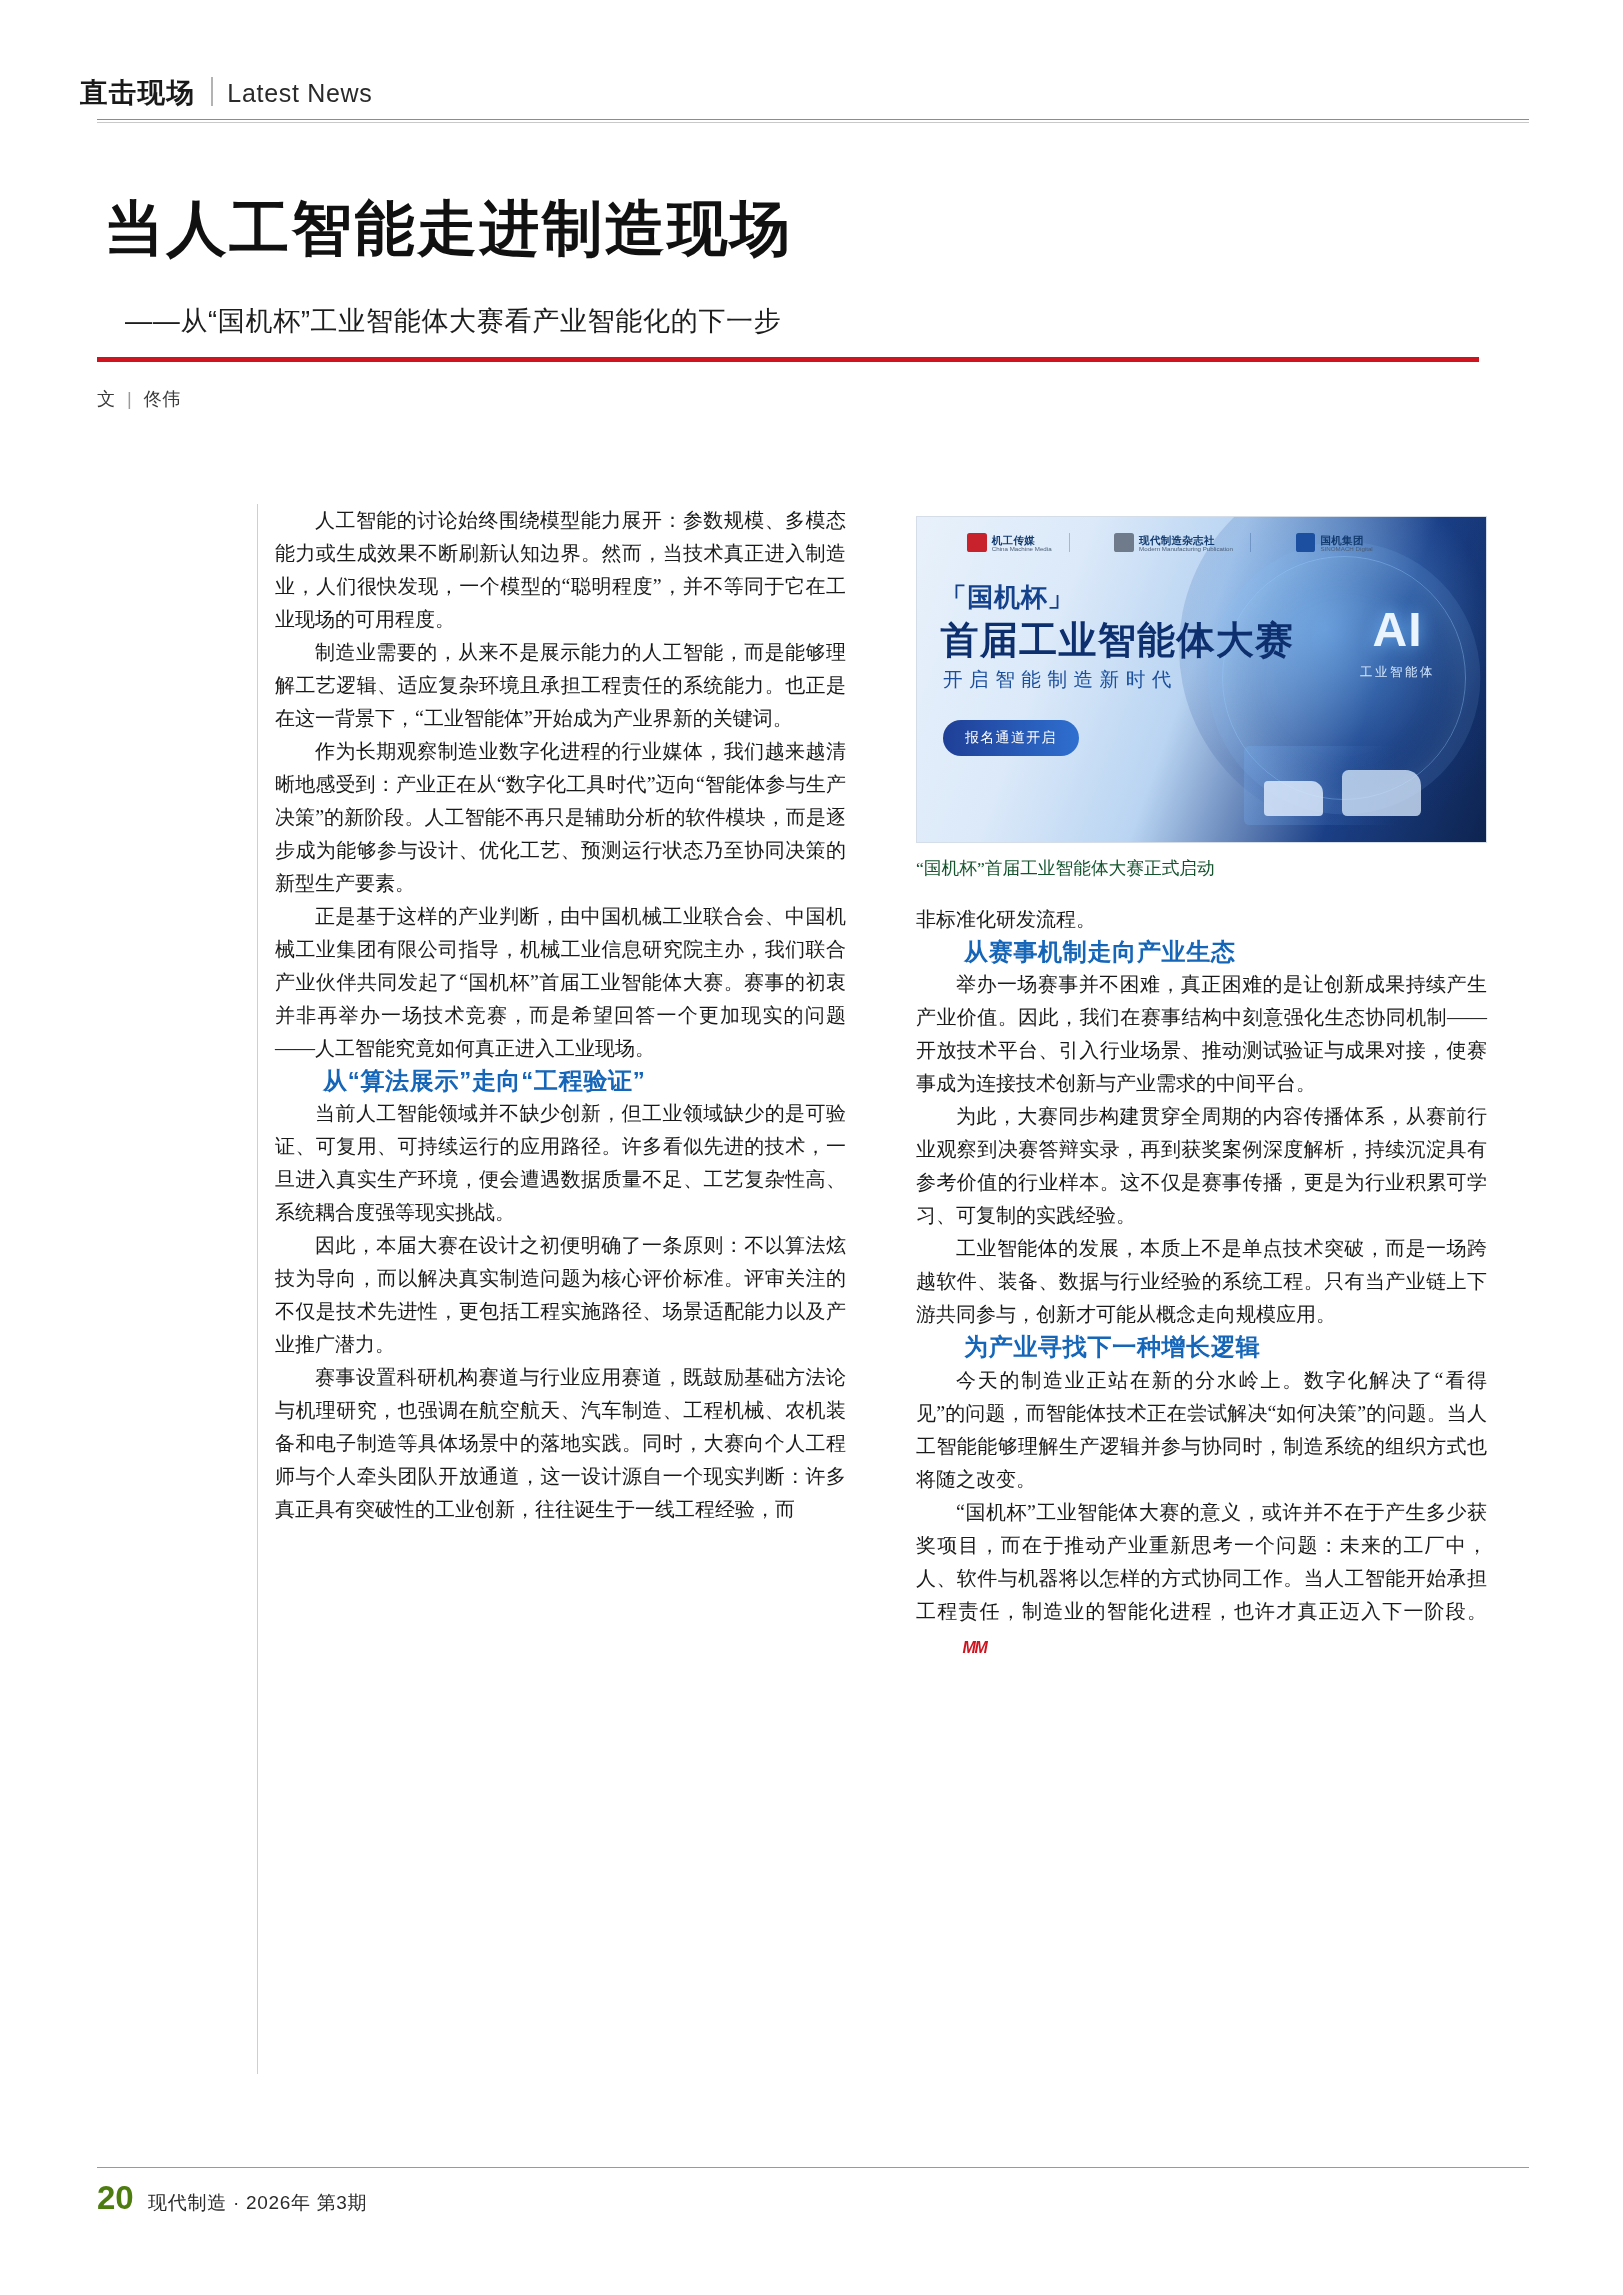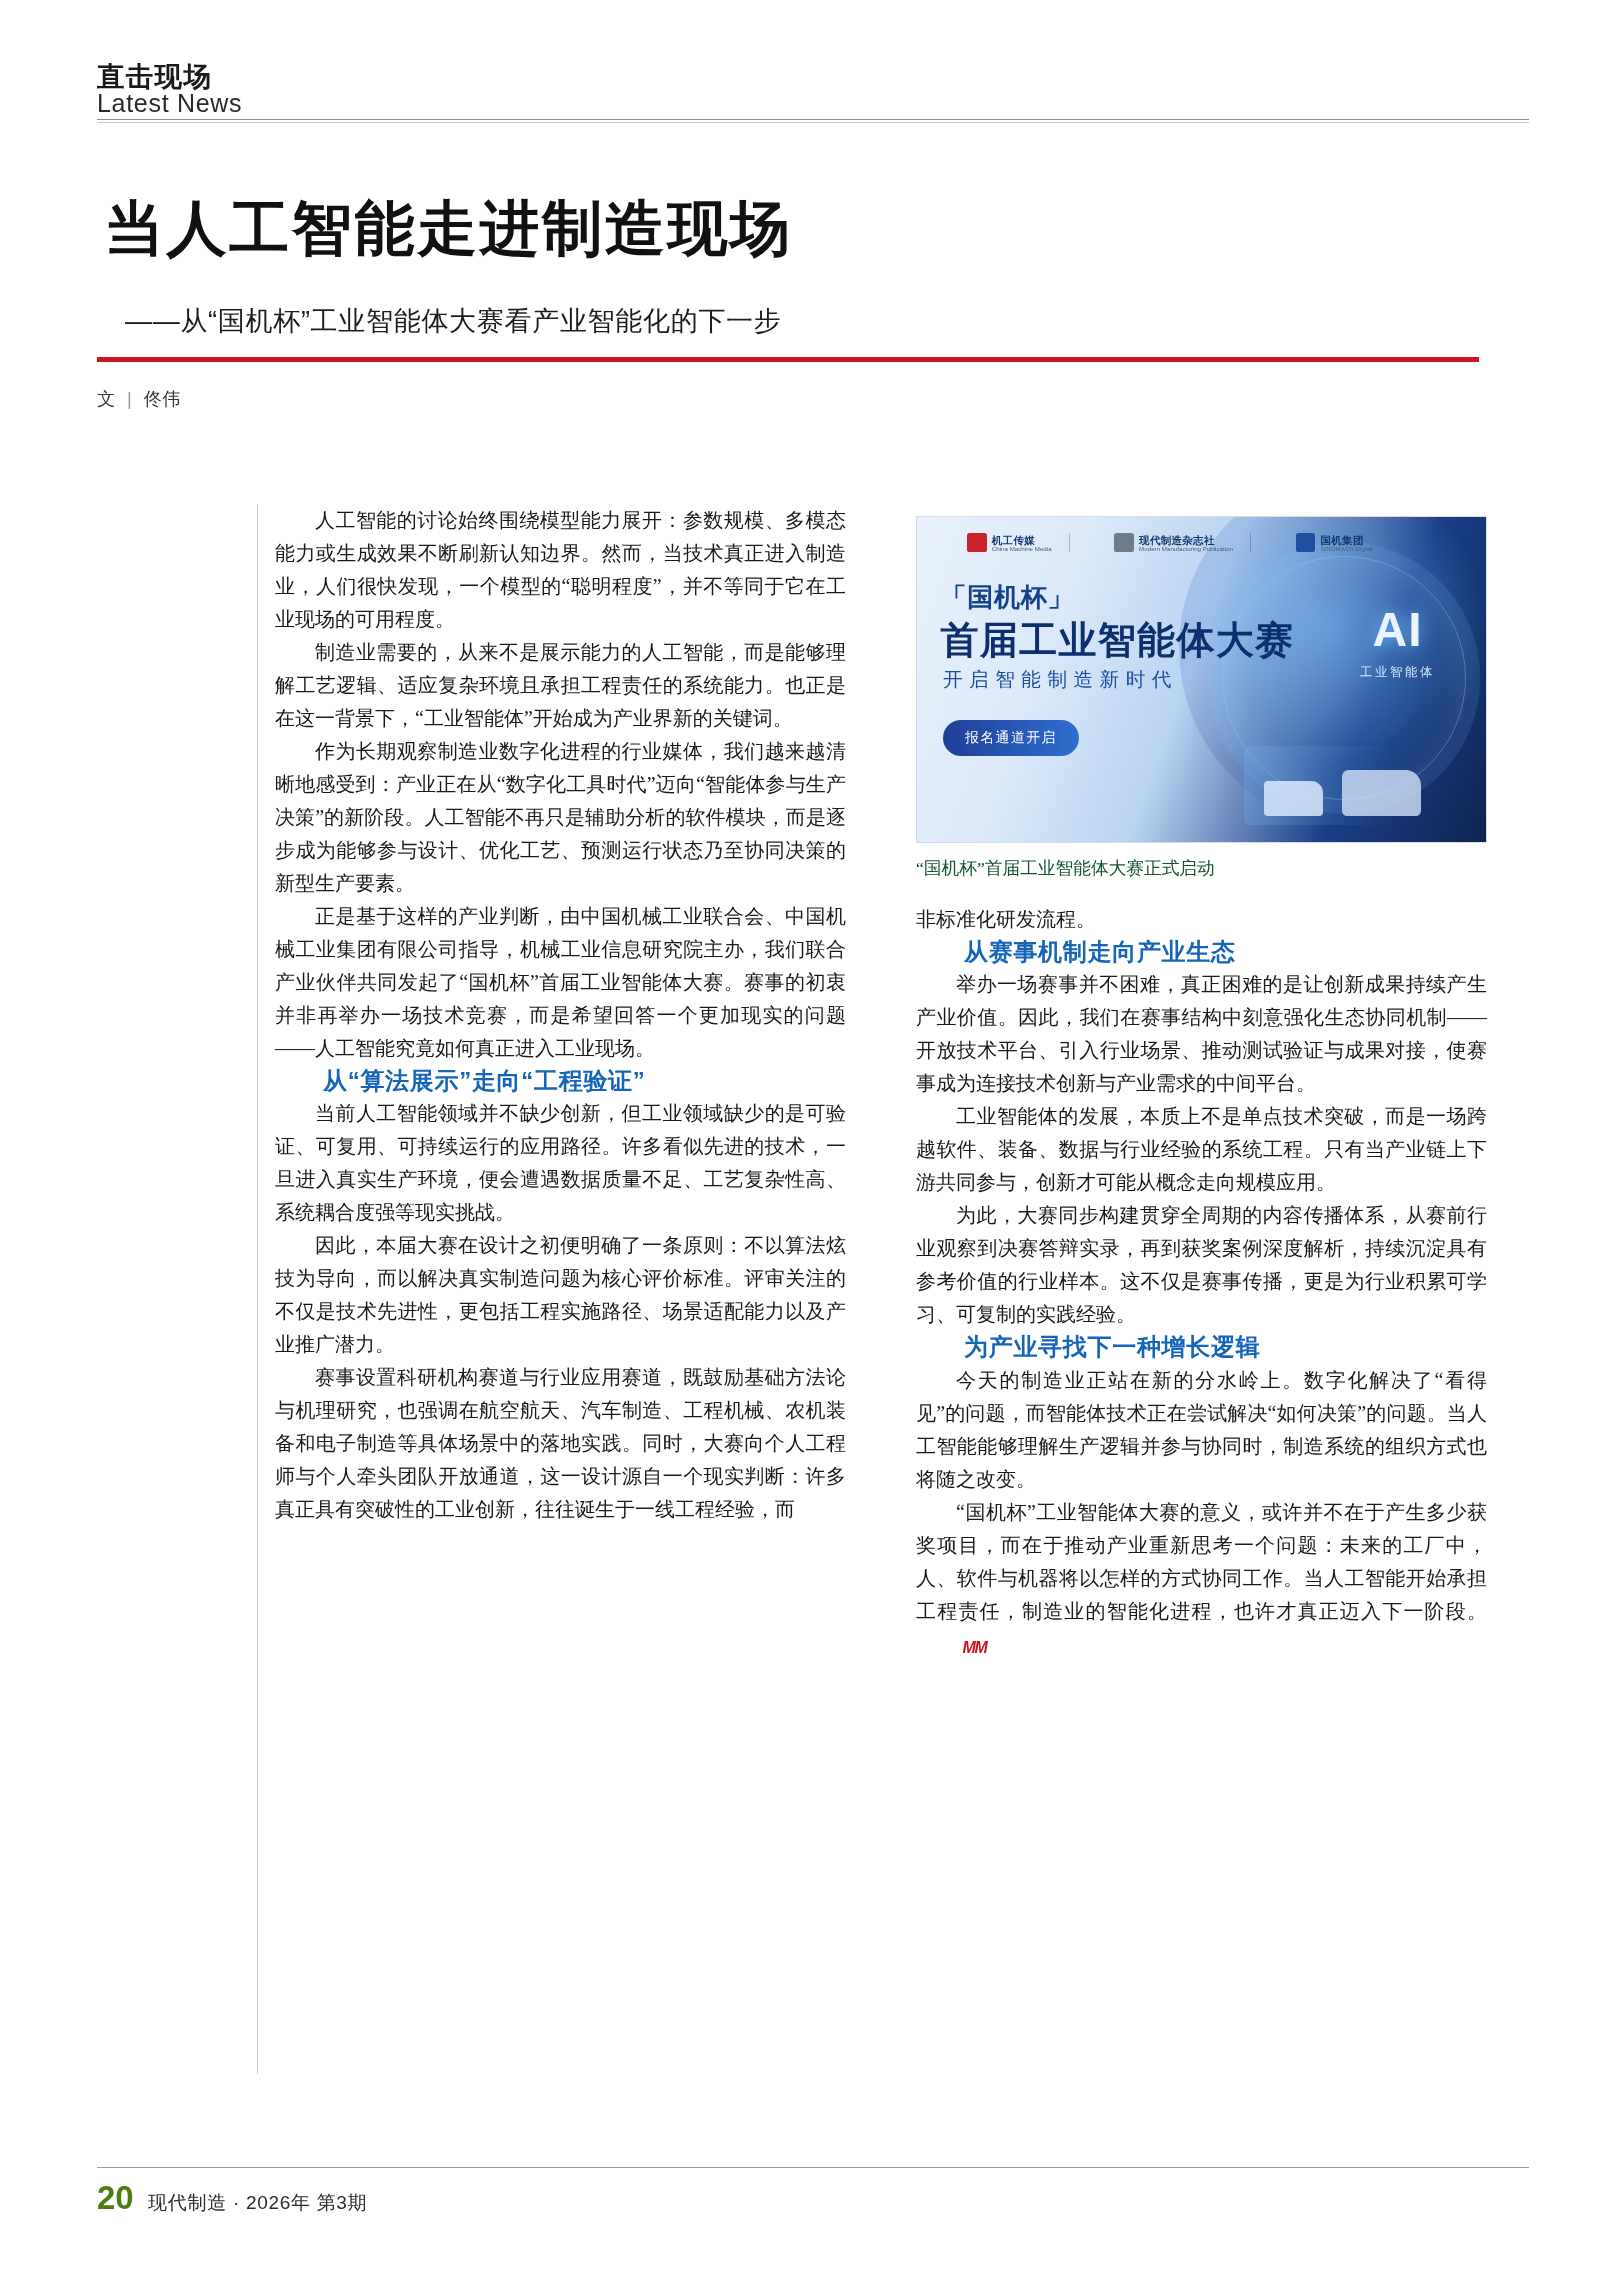--- a/index.html
+++ b/index.html
@@ -19,27 +19,26 @@
     position: absolute;
     left: 0; top: 0;
     width: 1623px;
     height: 2295px;
     background: #fff;
   }
 
   
   .header {
     position: absolute;
-    left: 97px;
+    left: 80px;
     top: 63px;
     width: 1432px;
     height: 43px;
     display: flex;
-    align-items: flex-start;
-    flex-direction: column;
+    align-items: flex-end;
   }
   .header-cn {
     font-family: "Liberation Sans", "DejaVu Sans", sans-serif;
     font-weight: bold;
     font-size: 27.5px;
     letter-spacing: 1.3px;
     color: #1a1a1a;
     line-height: 1;
   }
   .header-sep {
@@ -441,22 +440,22 @@
       <div class="fig-ai-sub">工业智能体</div>
       <div class="fig-robot"></div>
     </div>
     <div class="fig-caption">“国机杯”首届工业智能体大赛正式启动</div>
   </div>
 
   <div class="col right-text-start">
     <p class="no-indent">非标准化研发流程。</p>
     <p class="sec-head">从赛事机制走向产业生态</p>
     <p>举办一场赛事并不困难，真正困难的是让创新成果持续产生产业价值。因此，我们在赛事结构中刻意强化生态协同机制——开放技术平台、引入行业场景、推动测试验证与成果对接，使赛事成为连接技术创新与产业需求的中间平台。</p>
+    <p>为此，大赛同步构建贯穿全周期的内容传播体系，从赛前行业观察到决赛答辩实录，再到获奖案例深度解析，持续沉淀具有参考价值的行业样本。这不仅是赛事传播，更是为行业积累可学习、可复制的实践经验。</p>
     <p>工业智能体的发展，本质上不是单点技术突破，而是一场跨越软件、装备、数据与行业经验的系统工程。只有当产业链上下游共同参与，创新才可能从概念走向规模应用。</p>
-    <p>为此，大赛同步构建贯穿全周期的内容传播体系，从赛前行业观察到决赛答辩实录，再到获奖案例深度解析，持续沉淀具有参考价值的行业样本。这不仅是赛事传播，更是为行业积累可学习、可复制的实践经验。</p>
     <p class="sec-head">为产业寻找下一种增长逻辑</p>
     <p>今天的制造业正站在新的分水岭上。数字化解决了“看得见”的问题，而智能体技术正在尝试解决“如何决策”的问题。当人工智能能够理解生产逻辑并参与协同时，制造系统的组织方式也将随之改变。</p>
     <p><span>“国机杯”工业智能体大赛的意义，或许并不在于产生多少获奖项目，而在于推动产业重新思考一个问题：未来的工厂中，人、软件与机器将以怎样的方式协同工作。当人工智能开始承担工程责任，制造业的智能化进程，也许才真正迈入下一阶段。</span><span class="mm-logo">MM</span></p>
   </div>
 
   <div class="footer-rule"></div>
   <div class="footer">
     <span class="page-num">20</span>
     <span class="footer-txt">现代制造 · 2026年 第3期</span>
   </div>

